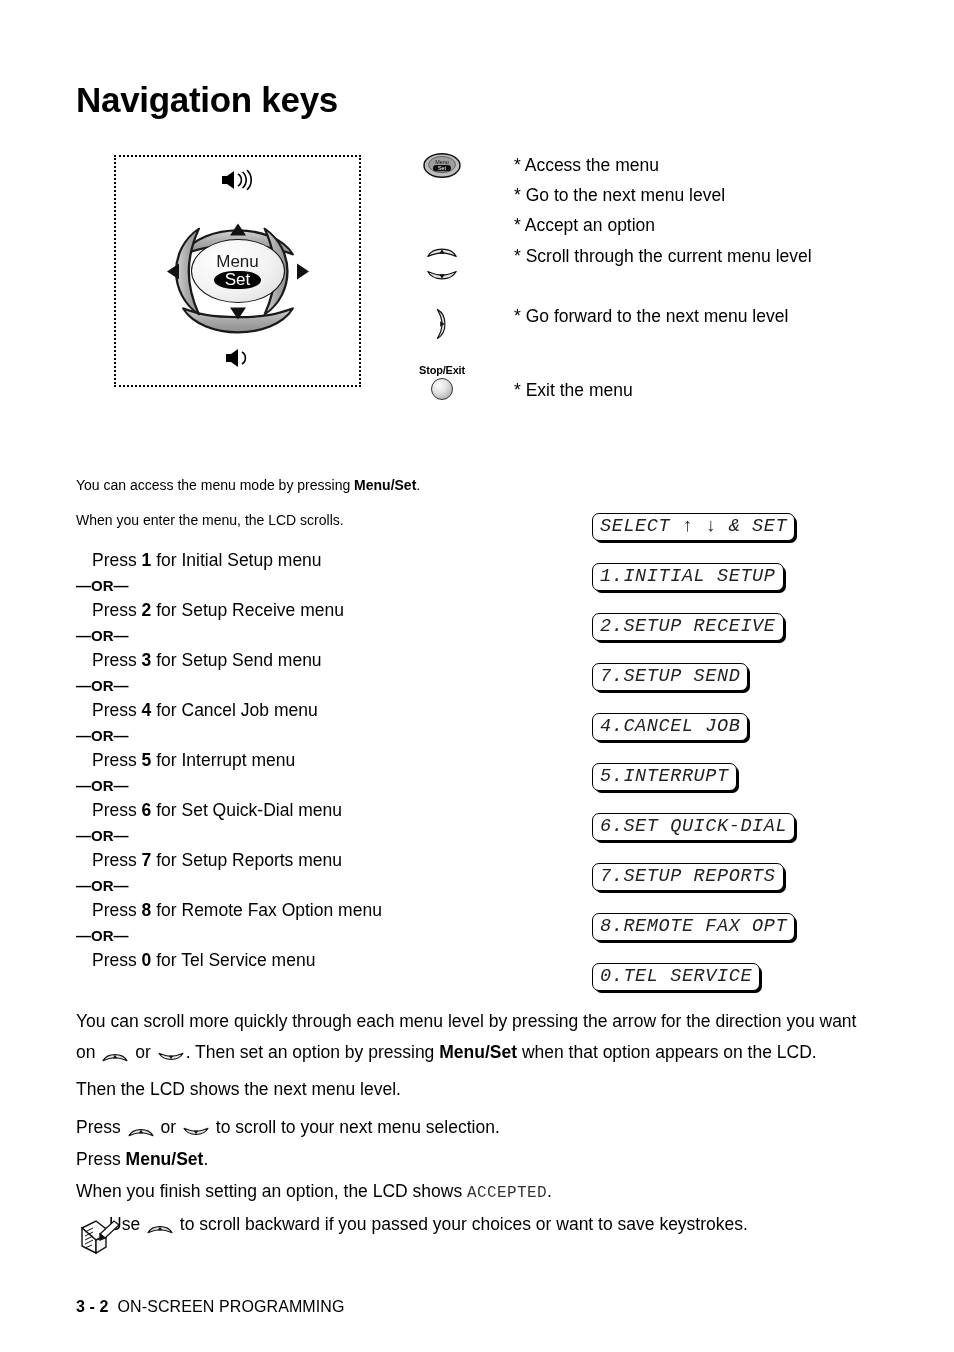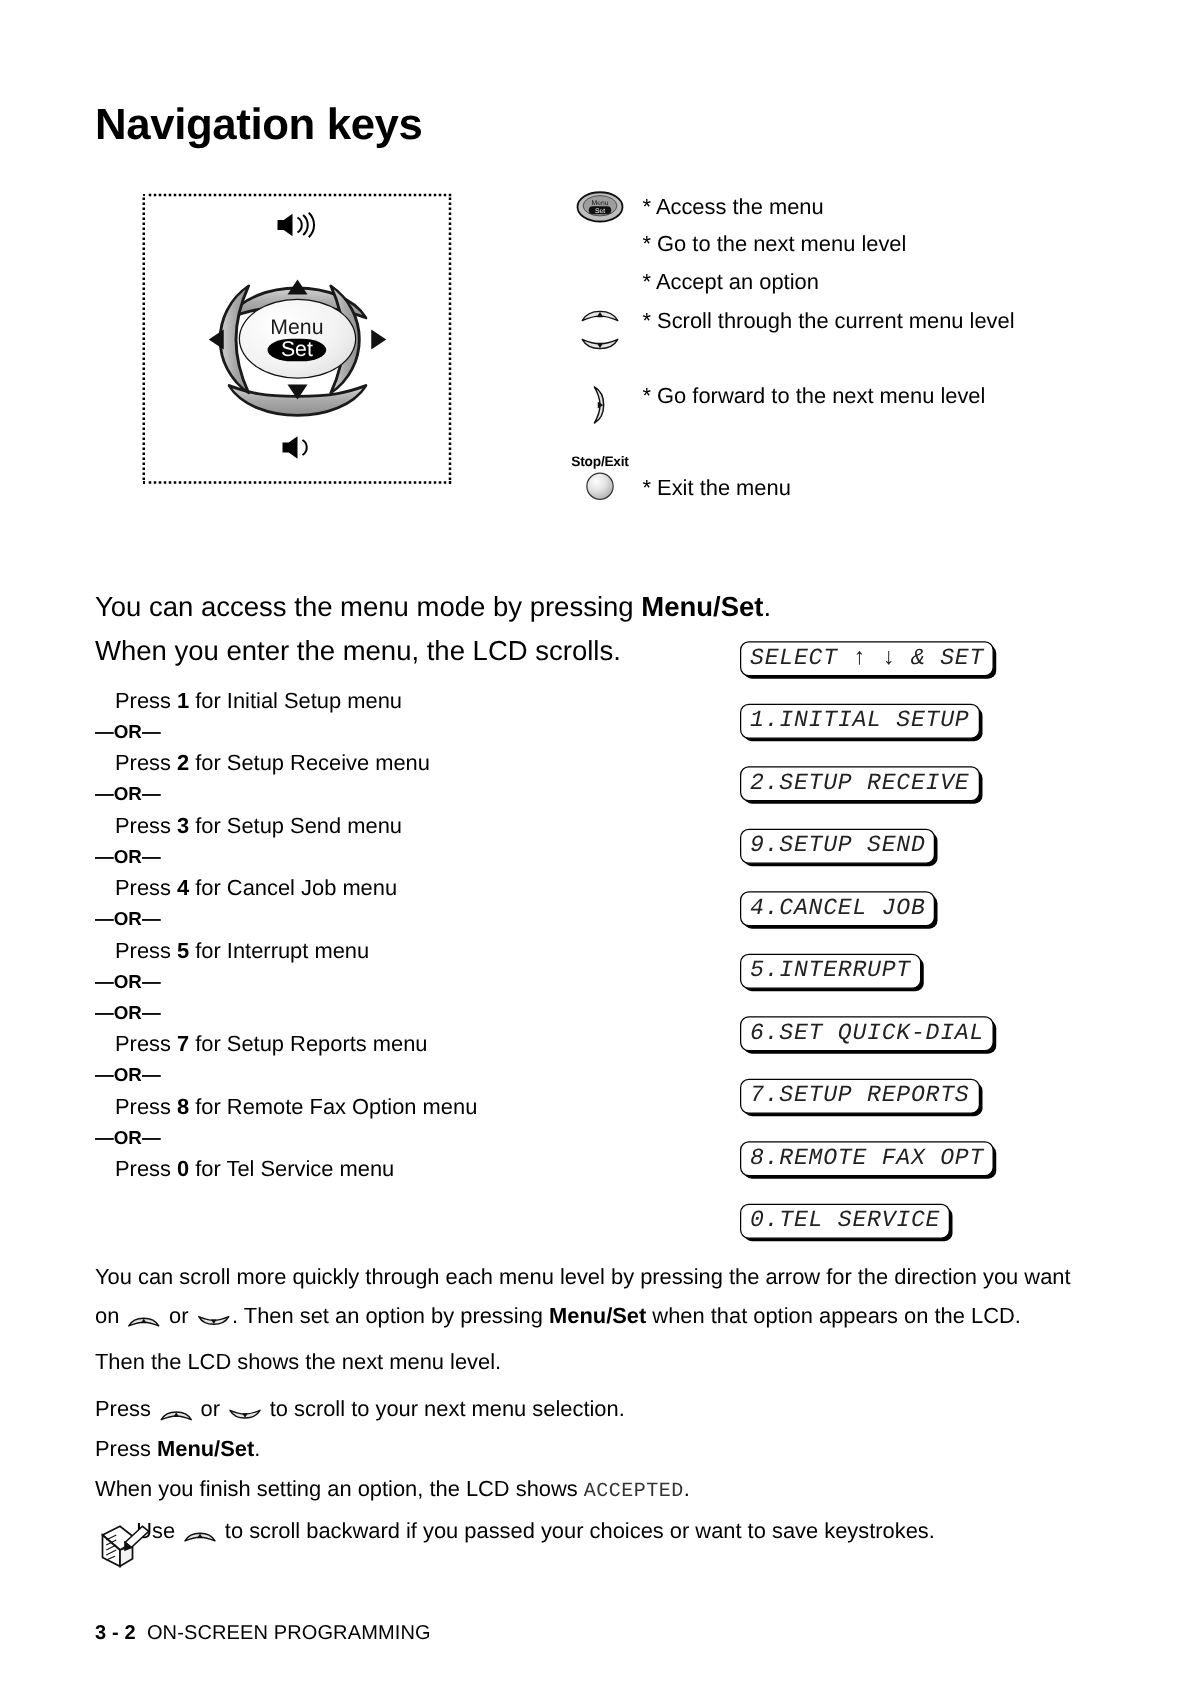--- a/index.html
+++ b/index.html
@@ -109,21 +109,20 @@
   .legend-row {
     position: relative;
     min-height: 10px;
   }
   .legend-icon {
     position: absolute;
     left: 0;
     top: 0;
     width: 56px;
     text-align: center;
-    margin-left: 38px;
   }
   .legend-text {
     margin-left: 100px;
     font-size: 17.5px;
     line-height: 30px;
   }
 
   .stopexit-label {
     font-size: 11px;
     font-weight: bold;
@@ -137,21 +136,21 @@
     border-radius: 50%;
     margin: 2px auto 0 auto;
     background: radial-gradient(circle at 35% 30%, #fdfdfd 0%, #e3e3e3 40%, #9a9a9a 100%);
     border: 1.2px solid #333;
   }
 
   
   .body-text {
     position: absolute;
     left: 76px;
-    font-size: 22px;
+    font-size: 14px;
     line-height: 25px;
   }
   .b-intro1 { top: 473px; }
   .b-intro2 { top: 508px; }
 
   .press-list {
     position: absolute;
     left: 76px;
     top: 548px;
     width: 470px;
@@ -392,36 +391,37 @@
 
     <div class="press-line"><span>Press </span><b>3</b><span> for Setup Send menu</span></div>
     <div class="or-line">—OR—</div>
 
     <div class="press-line"><span>Press </span><b>4</b><span> for Cancel Job menu</span></div>
     <div class="or-line">—OR—</div>
 
     <div class="press-line"><span>Press </span><b>5</b><span> for Interrupt menu</span></div>
     <div class="or-line">—OR—</div>
 
+    <div class="press-line"><span>Press </span><b>6</b><span> for Set Quick-Dial menu</span></div>
     <div class="or-line">—OR—</div>
 
     <div class="press-line"><span>Press </span><b>7</b><span> for Setup Reports menu</span></div>
     <div class="or-line">—OR—</div>
 
     <div class="press-line"><span>Press </span><b>8</b><span> for Remote Fax Option menu</span></div>
     <div class="or-line">—OR—</div>
 
     <div class="press-line"><span>Press </span><b>0</b><span> for Tel Service menu</span></div>
   </div>
 
   <div class="lcd-col">
     <div class="lcd"><span class="lcd-inner">SELECT ↑ ↓ &amp; SET</span></div><br>
     <div class="lcd"><span class="lcd-inner">1.INITIAL SETUP</span></div><br>
     <div class="lcd"><span class="lcd-inner">2.SETUP RECEIVE</span></div><br>
-    <div class="lcd"><span class="lcd-inner">9.SETUP SEND</span></div><br>
+    <div class="lcd"><span class="lcd-inner">7.SETUP SEND</span></div><br>
     <div class="lcd"><span class="lcd-inner">4.CANCEL JOB</span></div><br>
     <div class="lcd"><span class="lcd-inner">5.INTERRUPT</span></div><br>
     <div class="lcd"><span class="lcd-inner">6.SET QUICK-DIAL</span></div><br>
     <div class="lcd"><span class="lcd-inner">7.SETUP REPORTS</span></div><br>
     <div class="lcd"><span class="lcd-inner">8.REMOTE FAX OPT</span></div><br>
     <div class="lcd"><span class="lcd-inner">0.TEL SERVICE</span></div>
   </div>
 
   <div class="lower p-scroll">
     <span>You can scroll more quickly through each menu level by pressing the arrow for the direction you want on </span><span class="ic"><svg viewBox="0 0 40 18" width="30" height="14">

